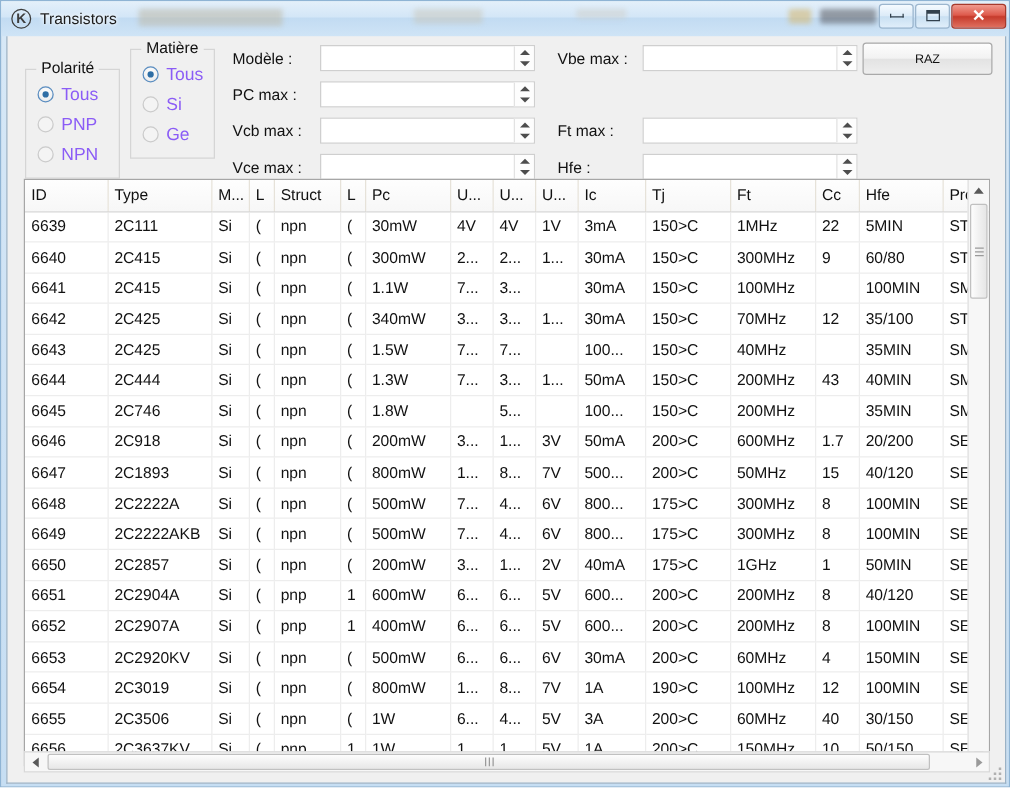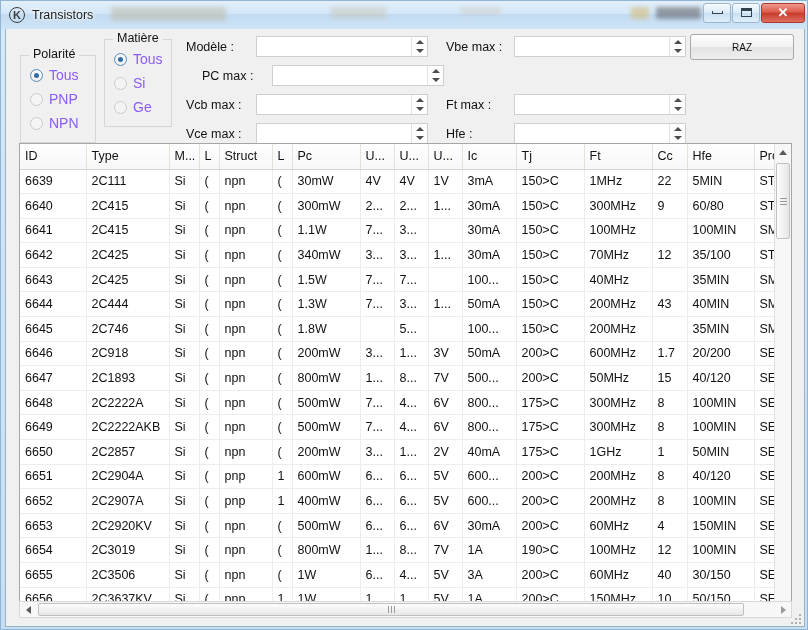--- a/index.html
+++ b/index.html
@@ -282,21 +282,21 @@
           <span class="spin-btns">
             <span class="sb">
                 <i class="arr-up"></i>
               </span>
             <span class="sb">
                 <i class="arr-dn"></i>
               </span>
           </span>
         </span>
       </div>
-      <div class="fld-row" style="left:180px; top:36px;margin-left:16px;">
+      <div class="fld-row" style="left:180px; top:36px;">
         <span class="fld-label" style="width:70px;">PC max :</span>
         <span class="spin" style="width:172px;">
           <input type="text" value="" style="">
           <span class="spin-btns">
             <span class="sb">
                 <i class="arr-up"></i>
               </span>
             <span class="sb">
                 <i class="arr-dn"></i>
               </span>

